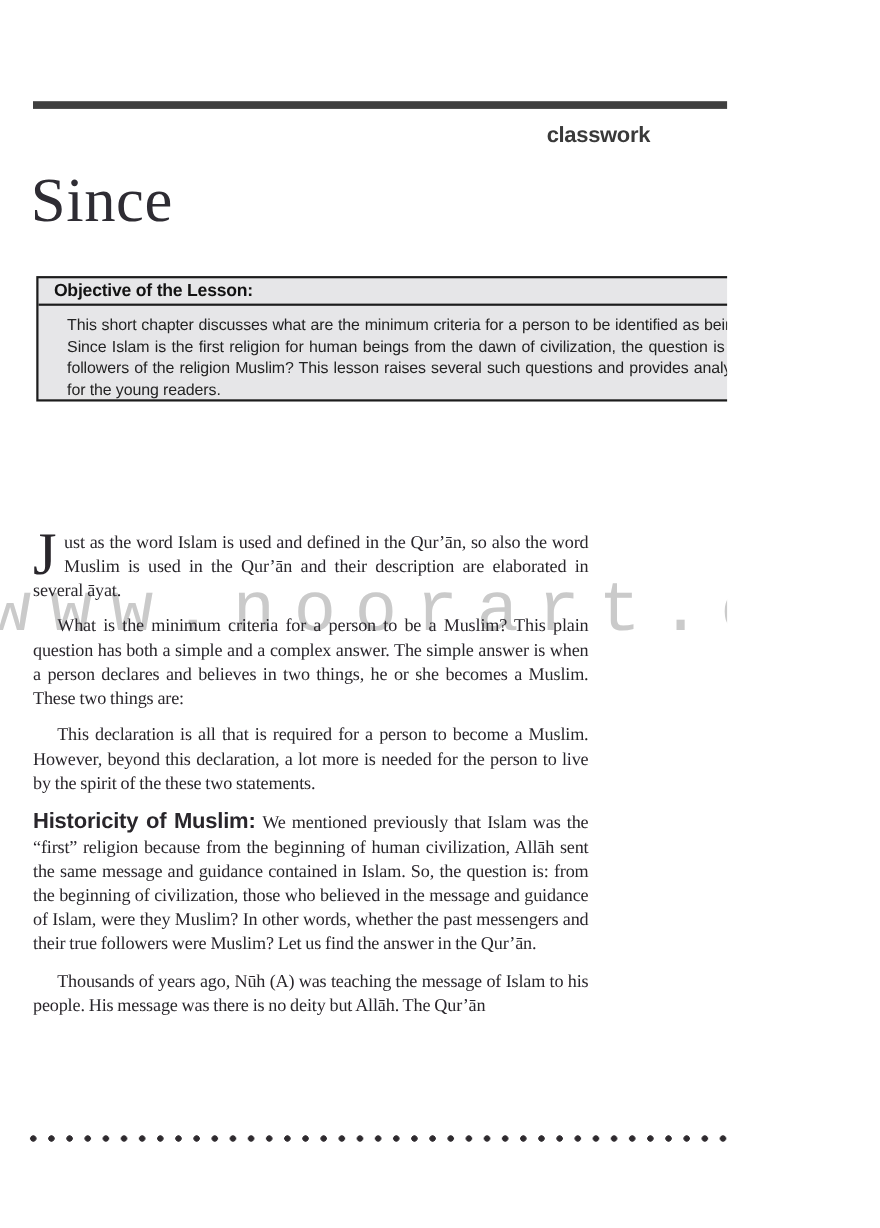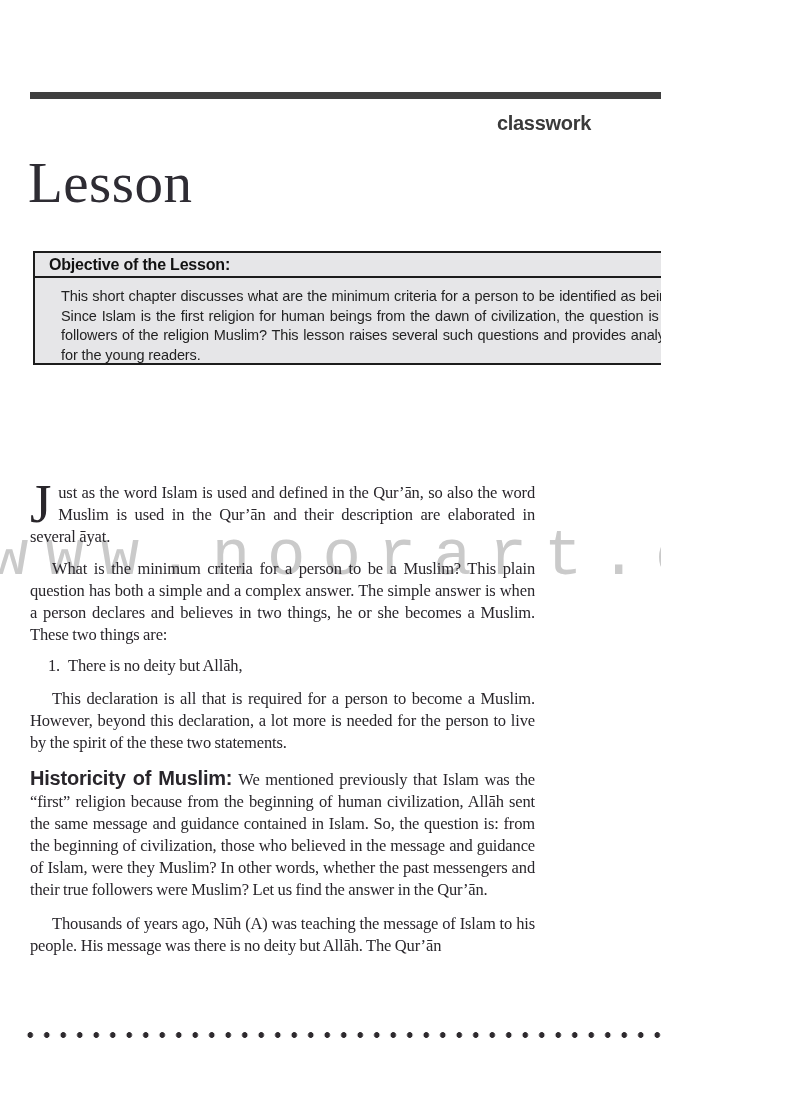--- a/index.html
+++ b/index.html
@@ -142,37 +142,34 @@
 <body>
 
 <div class="page">
 
   <div class="top-rule"></div>
 
   <div class="header-line">
     <span class="classwork-label">classwork</span>
   </div>
 
-  <div class="page-title">Lesson</div>
+  <div class="page-title">Since</div>
 
   <div class="objective-box">
     <div class="objective-heading">Objective of the Lesson:</div>
     <div class="objective-body">This short chapter discusses what are the minimum criteria for a person to be identified as being a Muslim. Since Islam is the first religion for human beings from the dawn of civilization, the question is are the past followers of the religion Muslim? This lesson raises several such questions and provides analytical answer for the young readers.</div>
   </div>
 
   <div class="watermark">www.noorart.com</div>
 
   <div class="body-column">
     <p class="para-1"><span class="drop-cap">J</span><span>ust as the word Islam is used and defined in the Qur’ān, so also the word Muslim is used in the Qur’ān and their description are elaborated in several āyat.</span></p>
 
     <p class="para-2">What is the minimum criteria for a person to be a Muslim? This plain question has both a simple and a complex answer. The simple answer is when a person declares and believes in two things, he or she becomes a Muslim. These two things are:</p>
 
-    <div class="list-item">
-      <span class="list-number">1.</span><span>There is no deity but Allāh,</span>
-    </div>
 
     <p class="para-3">This declaration is all that is required for a person to become a Muslim. However, beyond this declaration, a lot more is needed for the person to live by the spirit of the these two statements.</p>
 
     <p class="para-4"><span class="section-label">Historicity of Muslim:</span><span>We mentioned previously that Islam was the “first” religion because from the beginning of human civilization, Allāh sent the same message and guidance contained in Islam. So, the question is: from the beginning of civilization, those who believed in the message and guidance of Islam, were they Muslim? In other words, whether the past messengers and their true followers were Muslim? Let us find the answer in the Qur’ān.</span></p>
 
     <p class="para-5">Thousands of years ago, Nūh (A) was teaching the message of Islam to his people. His message was there is no deity but Allāh. The Qur’ān</p>
   </div>
 
   <div class="footer-dots"></div>
 

